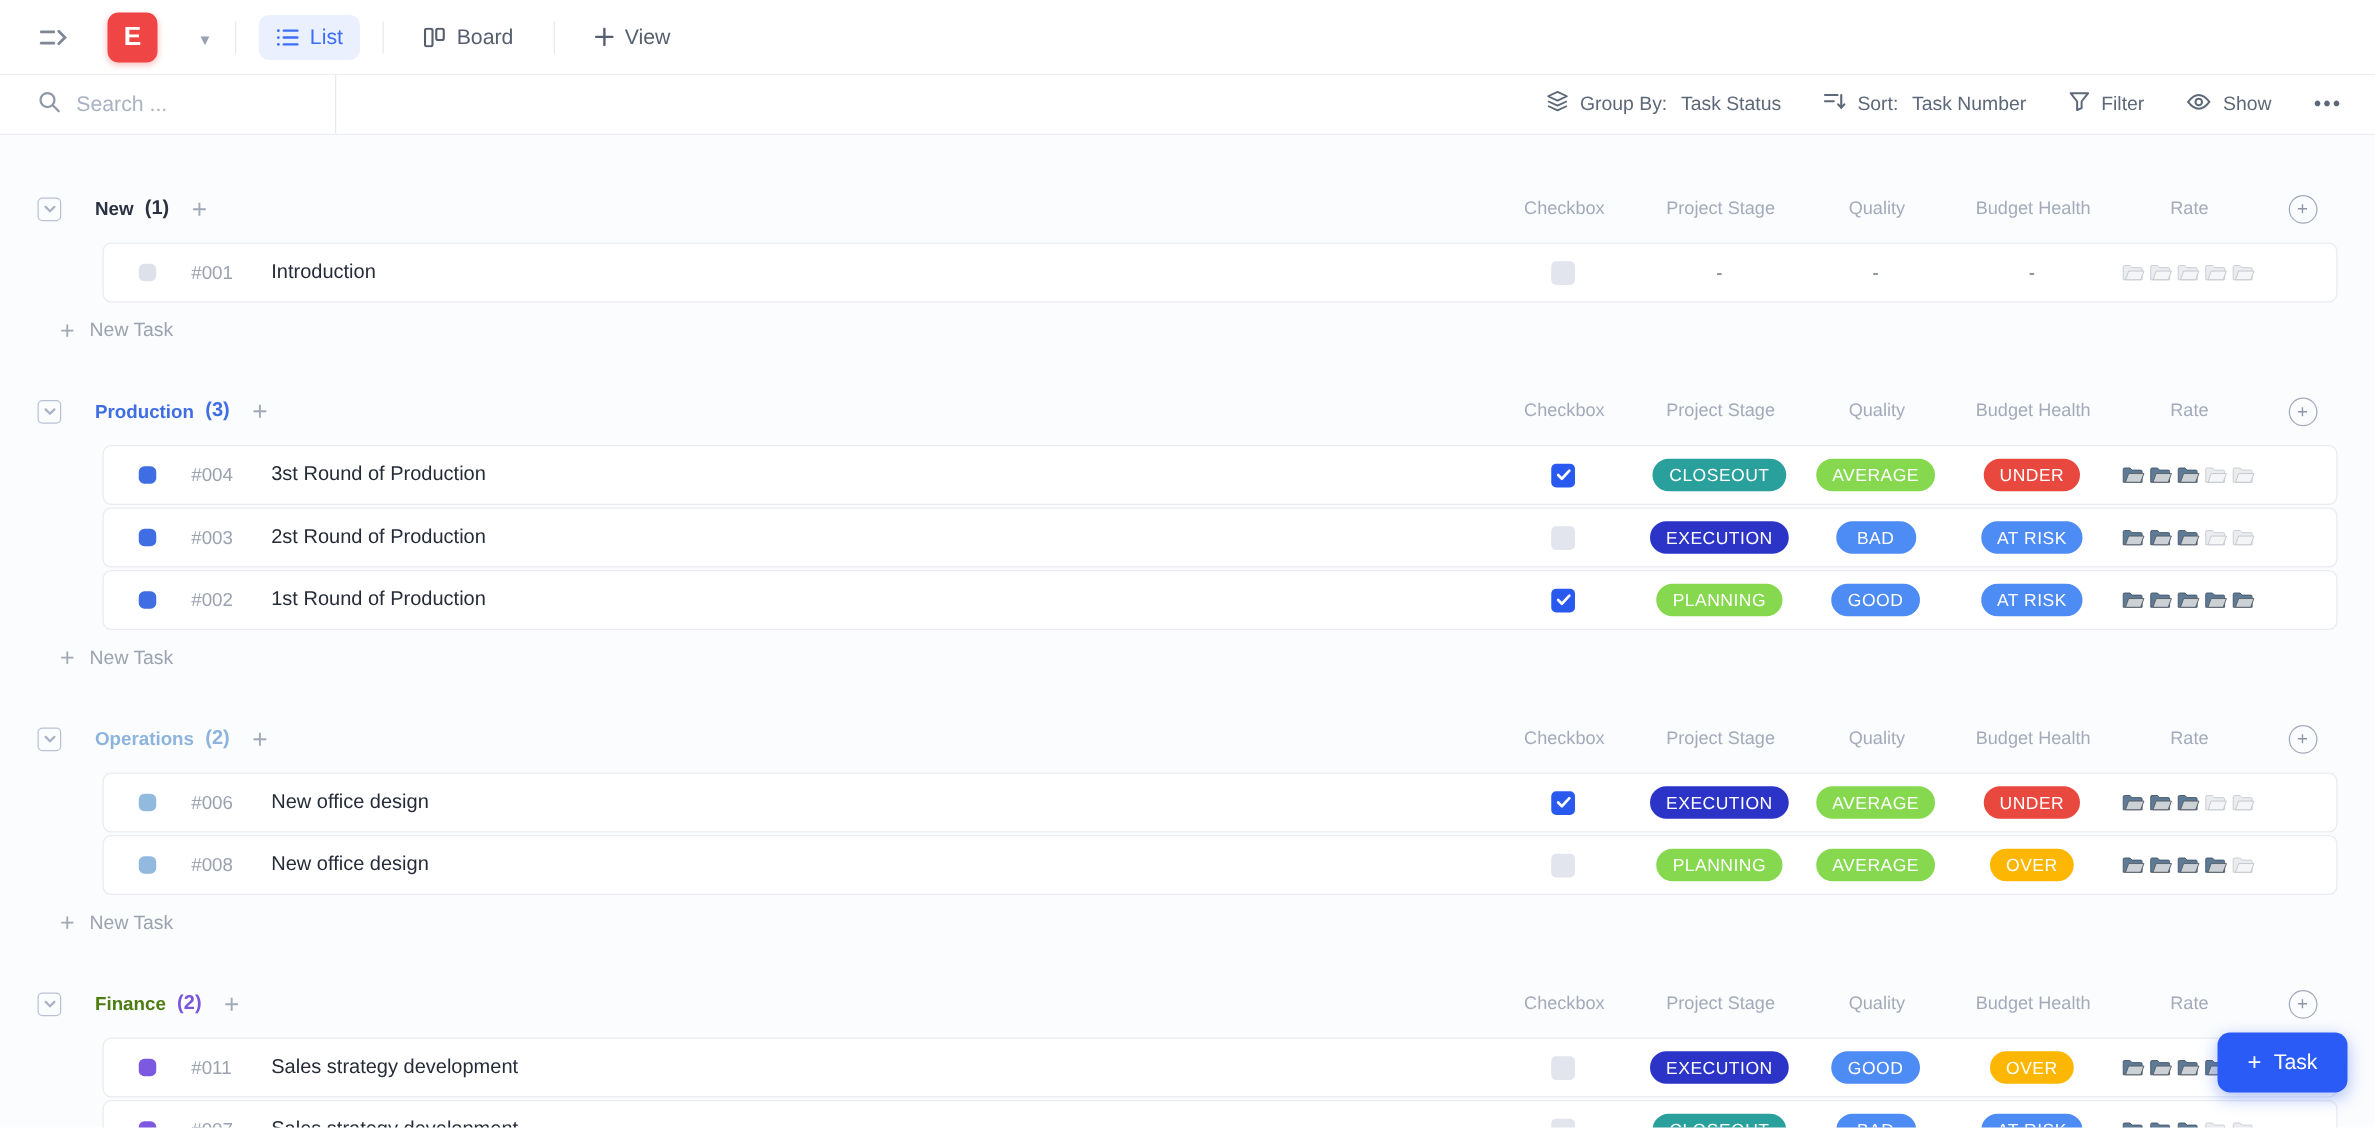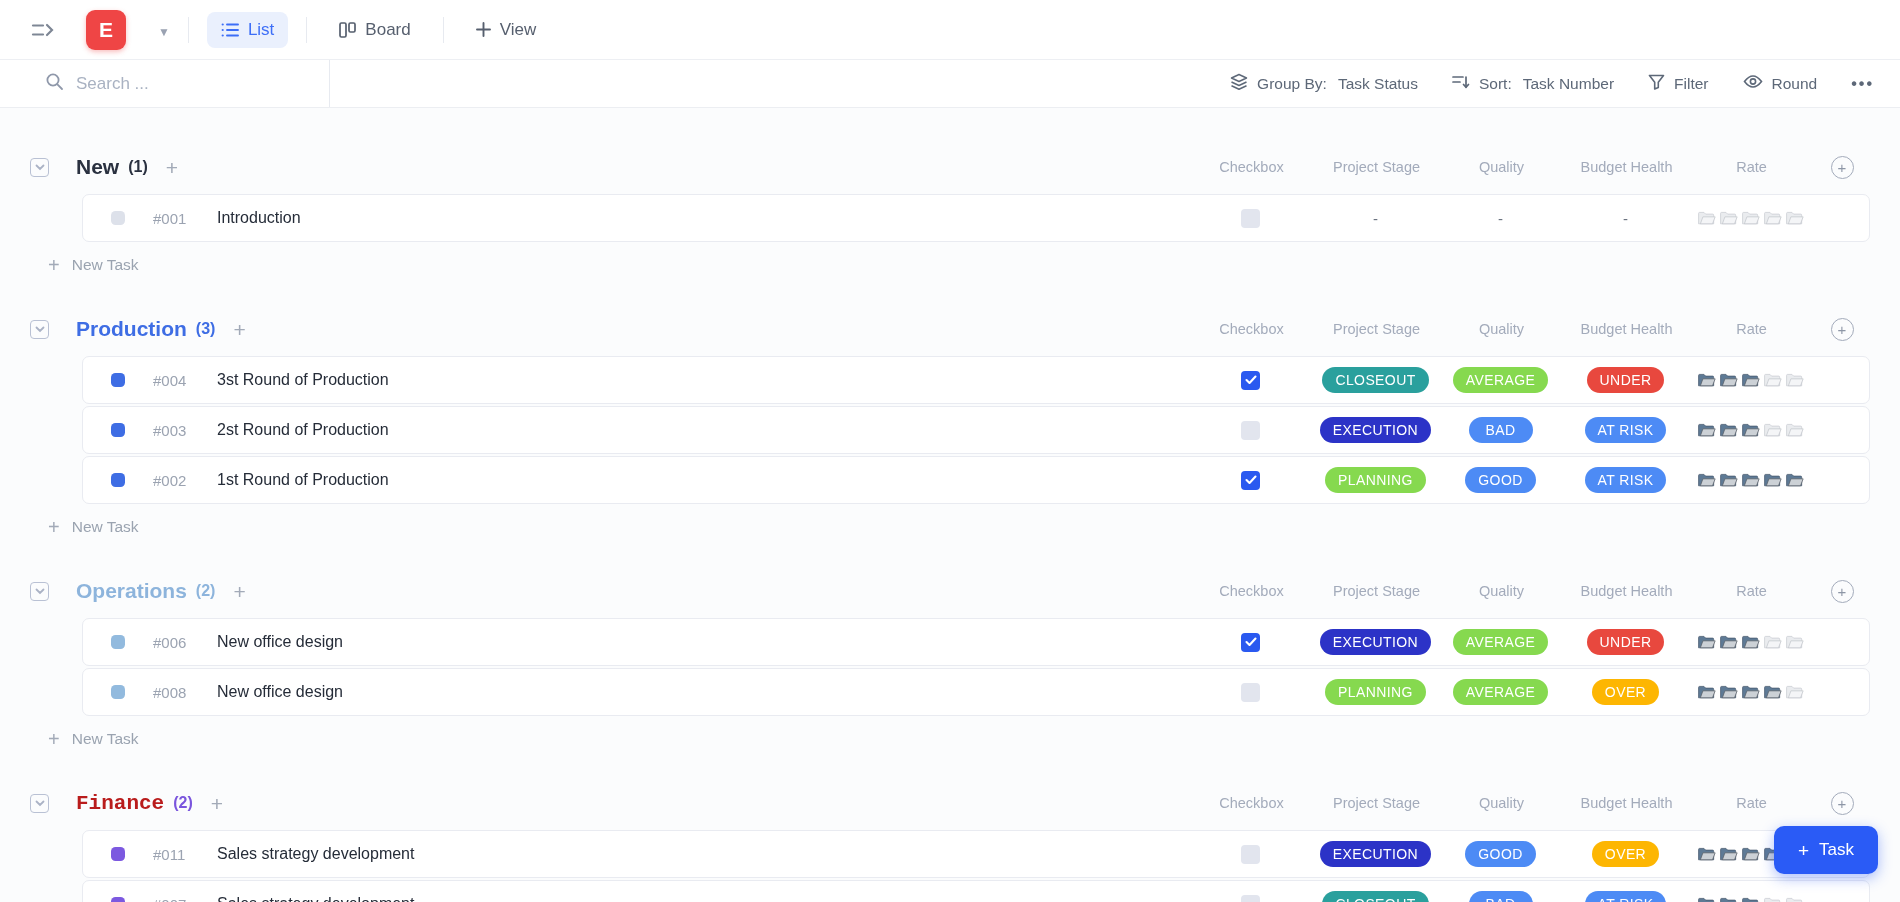--- a/index.html
+++ b/index.html
@@ -16,38 +16,38 @@
   .doc-title { font-size:21px; font-weight:700; color:#1f2732; letter-spacing:.2px; }
   .title-caret { color:#9aa2b2; font-size:12px; margin:4px 0 0 10px; }
   .hdr-divider { width:1px; height:26px; background:#e7eaf0; margin:0 18px; }
   .tab { display:flex; align-items:center; gap:9px; font-size:17px; color:#565f6e;
          padding:8px 14px; border-radius:8px; cursor:pointer; }
   .tab.active { background:#eaf0fd; color:#3d6ef7; }
   .tab .glyph { display:flex; align-items:center; }
 
   
   .toolbar { height:48px; display:flex; align-items:center; border-bottom:1px solid #eceef2; background:#fff; }
-  .search-box { width:330px; height:100%; display:flex; align-items:center; gap:12px;
-                padding-left:45px; border-right:1px solid #e7eaf0; }
+  .search-box { width:269px; height:100%; display:flex; align-items:center; gap:12px;
+                padding-left:30px; border-right:1px solid #e7eaf0; }
   .search-box input { border:none; outline:none; font-size:17px; color:#55607a; width:220px;
                       font-family:"Liberation Sans", sans-serif; background:transparent; }
   .search-box input::placeholder { color:#a9b2c2; }
   .toolbar-right { margin-left:auto; display:flex; align-items:center; gap:34px; padding-right:26px;
                    font-size:15.5px; color:#5d6878; }
   .tool-item { display:flex; align-items:center; gap:9px; cursor:pointer; }
   .tool-item .val { margin-left:2px; }
   .dots { letter-spacing:2px; font-weight:bold; color:#5d6878; cursor:pointer; font-size:16px; }
 
   
   .content { padding:38px 30px 0 30px; background:#fbfcfd; height:794px; }
   .group { margin-bottom:22px; }
   .group-header { height:42px; display:flex; align-items:center; margin-bottom:6px; }
   .collapse-box { width:19px; height:19px; border:1.4px solid #b9c1d4; border-radius:4px;
                   display:flex; align-items:center; justify-content:center; cursor:pointer; margin-right:27px; }
-  .group-title { font-size:21px; font-weight:700; margin-right:9px; }
+  .group-title { font-size:15px; font-weight:700; margin-right:9px; }
   .group-count { font-size:16px; font-weight:700; margin-right:18px; }
   .group-add { color:#a2aab8; font-size:21px; cursor:pointer; line-height:1; }
   .spacer { flex:1; }
 
   .cols { display:flex; align-items:center; }
   .col { width:125px; display:flex; justify-content:center; align-items:center; }
   .col.plus-col { width:56px; }
   .col-label { font-size:14.5px; color:#a3abbb; }
   .plus-circle { width:23px; height:23px; border:1.4px solid #a3abbb; border-radius:50%;
                  color:#8d96a6; display:flex; align-items:center; justify-content:center;
@@ -172,21 +172,21 @@
       </span>
       <span>Filter</span>
     </div>
     <div class="tool-item">
       <span>
         <svg width="20" height="15" viewBox="0 0 20 15" fill="none" stroke="#5d6878" stroke-width="1.6">
           <path d="M1.5 7.5 Q10 -3.5 18.5 7.5 Q10 18.5 1.5 7.5 Z"></path>
             <circle cx="10" cy="7.5" r="2.6"></circle>
         </svg>
       </span>
-      <span>Round</span>
+      <span>Show</span>
     </div>
     <span class="dots">•••</span>
   </div>
 </div>
 
 <main class="content" id="groups">
     <section class="group">
       <div class="group-header">
         <span class="collapse-box">
           <svg width="10" height="7" viewBox="0 0 10 7" fill="none" stroke="#aab2c5" stroke-width="1.8" stroke-linecap="round">
@@ -585,21 +585,21 @@
         <span>New Task</span>
       </div>
     </section>
     <section class="group">
       <div class="group-header">
         <span class="collapse-box">
           <svg width="10" height="7" viewBox="0 0 10 7" fill="none" stroke="#aab2c5" stroke-width="1.8" stroke-linecap="round">
             <polyline points="1.5,1.5 5,5 8.5,1.5"></polyline>
           </svg>
         </span>
-        <span class="group-title" style="color: #b91c1c; font-family: Liberation Mono, monospace;">Finance</span>
+        <span class="group-title" style="color: #4d7c0f;">Finance</span>
         <span class="group-count" style="color: rgb(122, 85, 221);">(2)</span>
         <span class="group-add">+</span>
         <div class="spacer"></div>
         <div class="cols">
           <div class="col">
             <span class="col-label">Checkbox</span>
           </div>
           <div class="col">
             <span class="col-label">Project Stage</span>
           </div>

